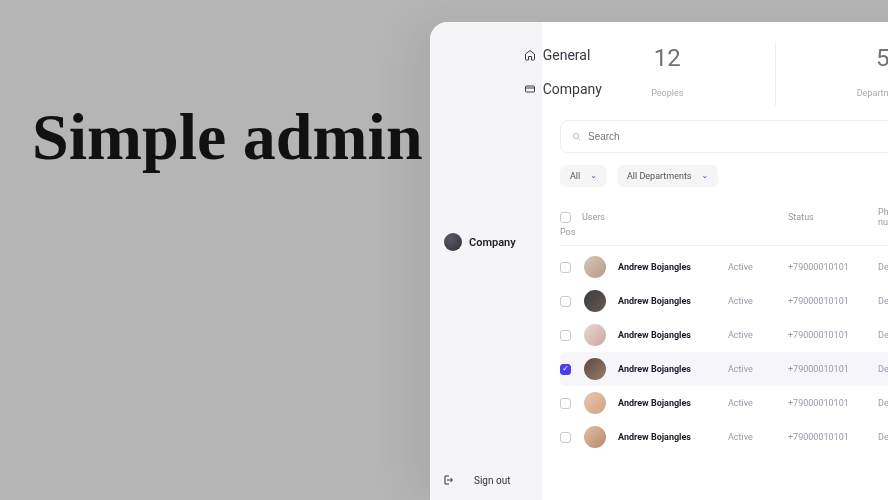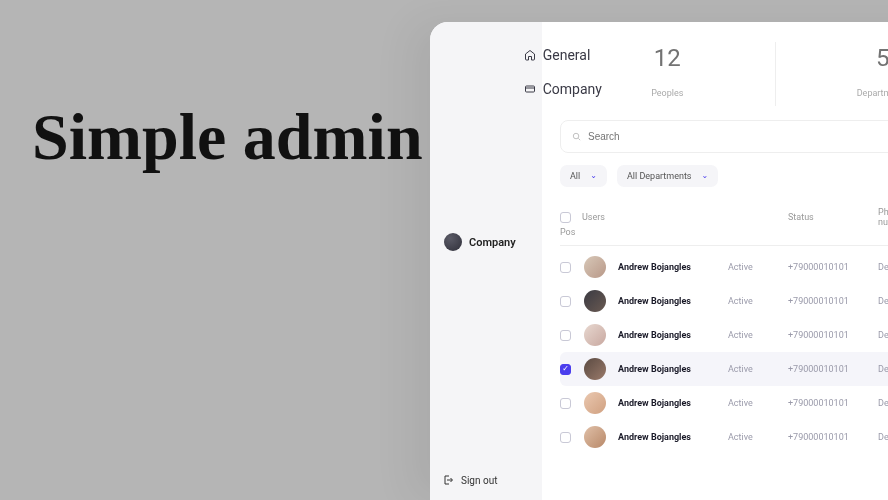--- a/index.html
+++ b/index.html
@@ -65,21 +65,21 @@
   }
   .nav-item.active {
     background: #4a3ded;
     color: #fff;
   }
   .nav-icon { width: 12px; height: 12px; flex-shrink: 0; display:flex; align-items:center; justify-content:center; }
   .signout {
     position: absolute;
     bottom: 14px;
     left: 12px;
-    display: flex; align-items: center; gap: 7px;
+    display: flex; align-items: center; gap: 20px;
     font-size: 10px; color: #333; cursor:pointer;
   }
   .main {
     flex: 1;
     background: #fff;
     display: flex;
     flex-direction: column;
     padding: 20px 0 0 18px;
     overflow: hidden;
   }

